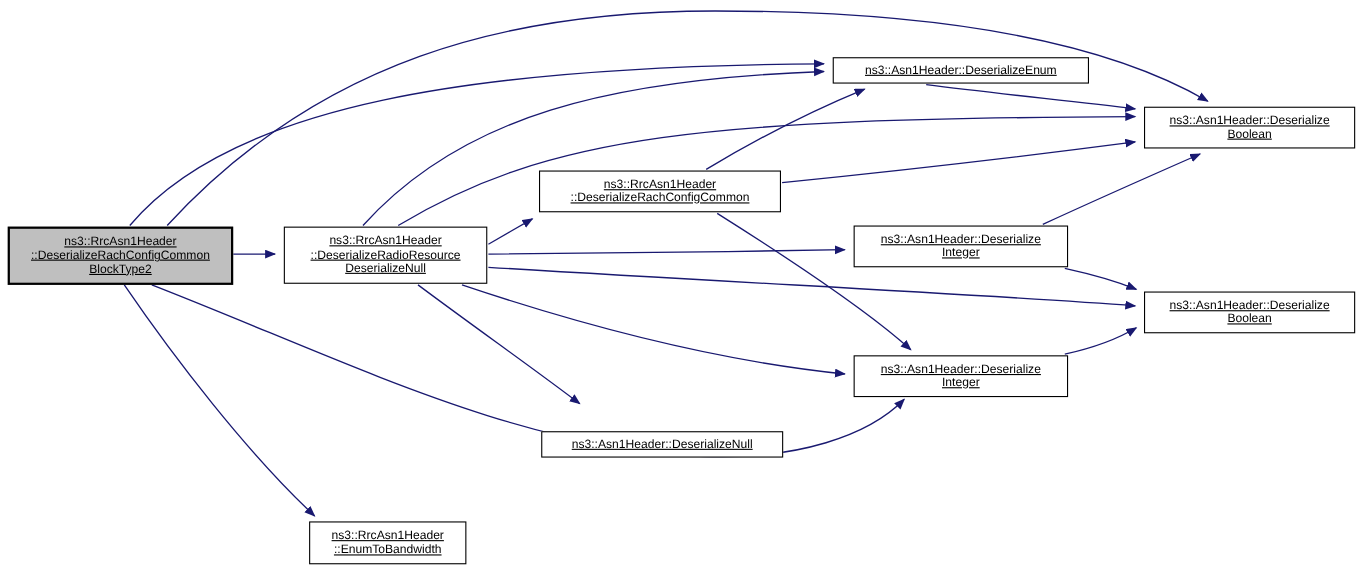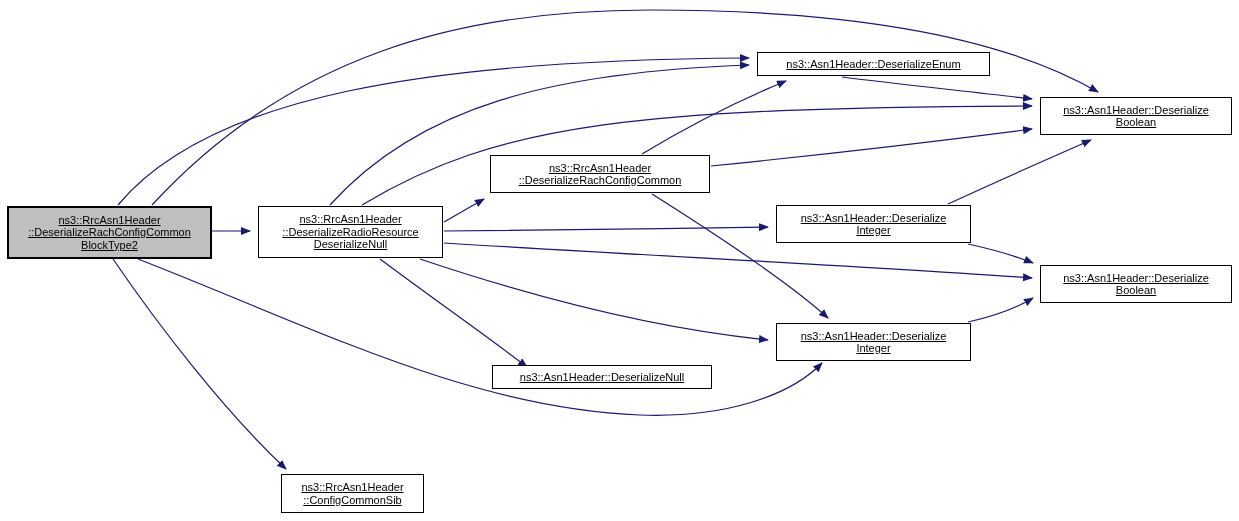--- a/index.html
+++ b/index.html
@@ -99,22 +99,22 @@
   <div class="node" style="left:1040px;top:265px;width:192px;height:38px;">
     <span class="nl">ns3::Asn1Header::Deserialize</span>
     <span class="nl">Boolean</span>
   </div>
 
   <div class="node" style="left:776px;top:323px;width:195px;height:38px;">
     <span class="nl">ns3::Asn1Header::Deserialize</span>
     <span class="nl">Integer</span>
   </div>
 
-  <div class="node" style="left:492px;top:365px;width:220px;height:24px;">
+  <div class="node" style="left:492px;top:392px;width:220px;height:24px;">
     <span class="nl">ns3::Asn1Header::DeserializeNull</span>
   </div>
 
   <div class="node" style="left:281px;top:474px;width:143px;height:39px;">
     <span class="nl">ns3::RrcAsn1Header</span>
-    <span class="nl">::ConfigCommonSib</span>
+    <span class="nl">::EnumToBandwidth</span>
   </div>
 
 </div>
 
 </body></html>

